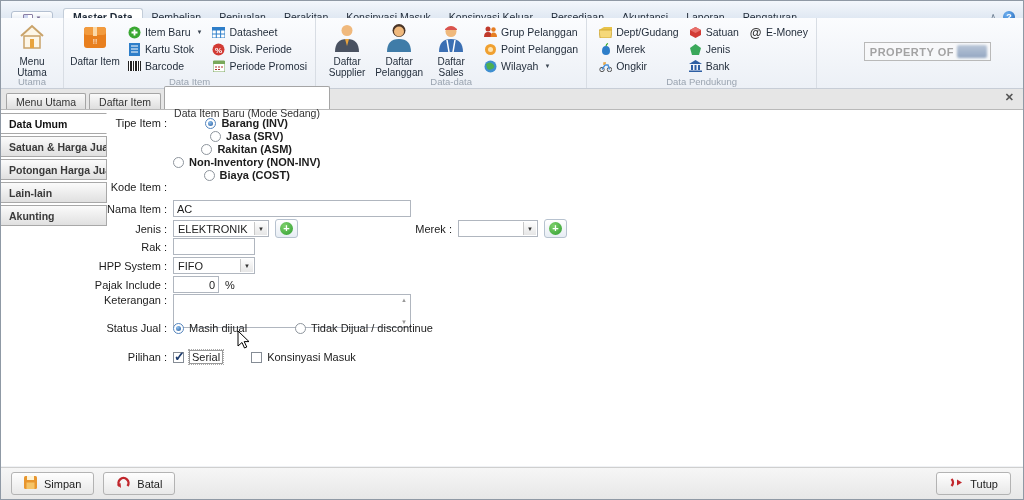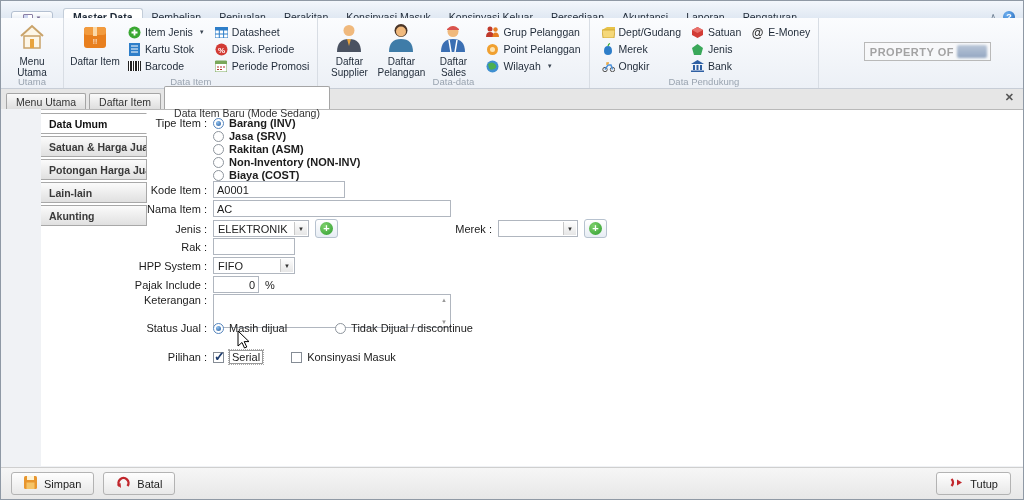--- a/index.html
+++ b/index.html
@@ -43,33 +43,33 @@
   
   .doctabs { position:absolute; top:88px; left:0; right:0; height:20px; background:#e6e6e6;
              display:flex; align-items:flex-end; padding-left:5px; }
   .dtab { font-size:10.5px; color:#333; padding:2px 9px; margin-right:3px; height:16px;
           background:linear-gradient(#fafafa,#dedede); border:1px solid #a5a5a5; border-bottom:none;
           border-radius:2px 2px 0 0; white-space:nowrap; }
   .dtab.active { background:#fff; height:19px; padding-top:20px; z-index:2; }
   .doc-close { position:absolute; right:9px; top:3px; font-size:11px; font-weight:bold; color:#555; line-height:1; }
 
   
-  .content { position:absolute; top:108px; left:0; right:0; bottom:33px; background:#fff; border-top:1px solid #b9b9b9;margin-left:40px; }
+  .content { position:absolute; top:108px; left:0; right:0; bottom:33px; background:#fff; border-top:1px solid #b9b9b9; }
 
   .sidetabs { position:absolute; left:0; top:3px; width:106px; display:flex; flex-direction:column; }
   .stab { height:21px; line-height:20px; padding-left:8px; margin-bottom:2px; font-size:10.5px; font-weight:bold; color:#3a3a3a;
           background:linear-gradient(#fbfbfb,#e0e0e0); border:1px solid #a8a8a8; border-left:none; white-space:nowrap; overflow:hidden; }
   .stab.active { background:#fff; border-right:1px solid #fff; color:#111; }
 
   .form { position:absolute; left:0; top:0; right:0; font-size:11px; color:#1c1c1c; }
   .frow { position:absolute; left:0; display:flex; align-items:center; }
   .frow.topalign { align-items:flex-start; }
   .flabel { width:172px; text-align:right; padding-right:6px; flex:0 0 172px; }
   .radiolist { display:flex; flex-direction:column; gap:1px; }
-  .radioline { display:flex; align-items:center; height:12px; font-weight:bold; }
+  .radioline { display:flex; align-items:center; height:12px; font-weight:bold;justify-content:center; }
   .radio { width:11px; height:11px; border-radius:50%; border:1px solid #8e959d; background:#fff;
            display:inline-block; margin-right:5px; position:relative; flex:0 0 11px; }
   .radio.sel { border-color:#5585bd; }
   .radio.sel::after { content:""; position:absolute; inset:2px; border-radius:50%;
                       background:radial-gradient(circle at 35% 30%,#8cc0f0,#2a5c9c); }
   .check { width:11px; height:11px; border:1px solid #858c95; background:#fff; display:inline-block;
            margin-right:5px; position:relative; flex:0 0 11px; }
   .check.on::after { content:"✓"; position:absolute; top:-4px; left:0px; font-size:13px; font-weight:bold; color:#1d3c6e; }
   .tinput { height:17px; border:1px solid #b0b6bf; background:#fff; font-family:"Liberation Sans",sans-serif;
             font-size:11px; color:#1c1c1c; padding:0 3px; }
@@ -151,21 +151,21 @@
         <span>Daftar Item</span>
       </div>
       <div class="smallcol">
         <div class="smallbtn">
           <span class="sicon">
               <svg width="13" height="13">
                 <circle cx="6.5" cy="6.5" r="6" fill="#3aa832"></circle>
                 <path d="M6.5 3.5v6M3.5 6.5h6" stroke="#fff" stroke-width="1.8"></path>
               </svg>
             </span>
-          <span>Item Jenis</span>
+          <span>Item Baru</span>
           <span class="ddarrow">▼</span>
         </div>
         <div class="smallbtn">
           <span class="sicon">
               <svg width="11" height="13">
                 <rect x="0" y="0" width="11" height="13" fill="#2e7ec9"></rect>
                 <path d="M2 3h7M2 6h7M2 9h7" stroke="#fff" stroke-width="1"></path>
               </svg>
             </span>
           <span>Kartu Stok</span>
@@ -398,21 +398,20 @@
           </div>
           <div class="radioline">
             <span class="radio"></span>
             <span>Biaya (COST)</span>
           </div>
         </div>
       </div>
 
       <div class="frow" style="top:71px;">
         <div class="flabel">Kode Item :</div>
-        <input class="tinput" style="width: 132px;" value="A0001">
       </div>
 
       <div class="frow" style="top:90px;">
         <div class="flabel">Nama Item :</div>
         <input class="tinput" style="width: 238px;" value="AC">
       </div>
 
       <div class="frow" style="top:109px;">
         <div class="flabel">Jenis :</div>
         <div class="dd" style="width:96px;">

